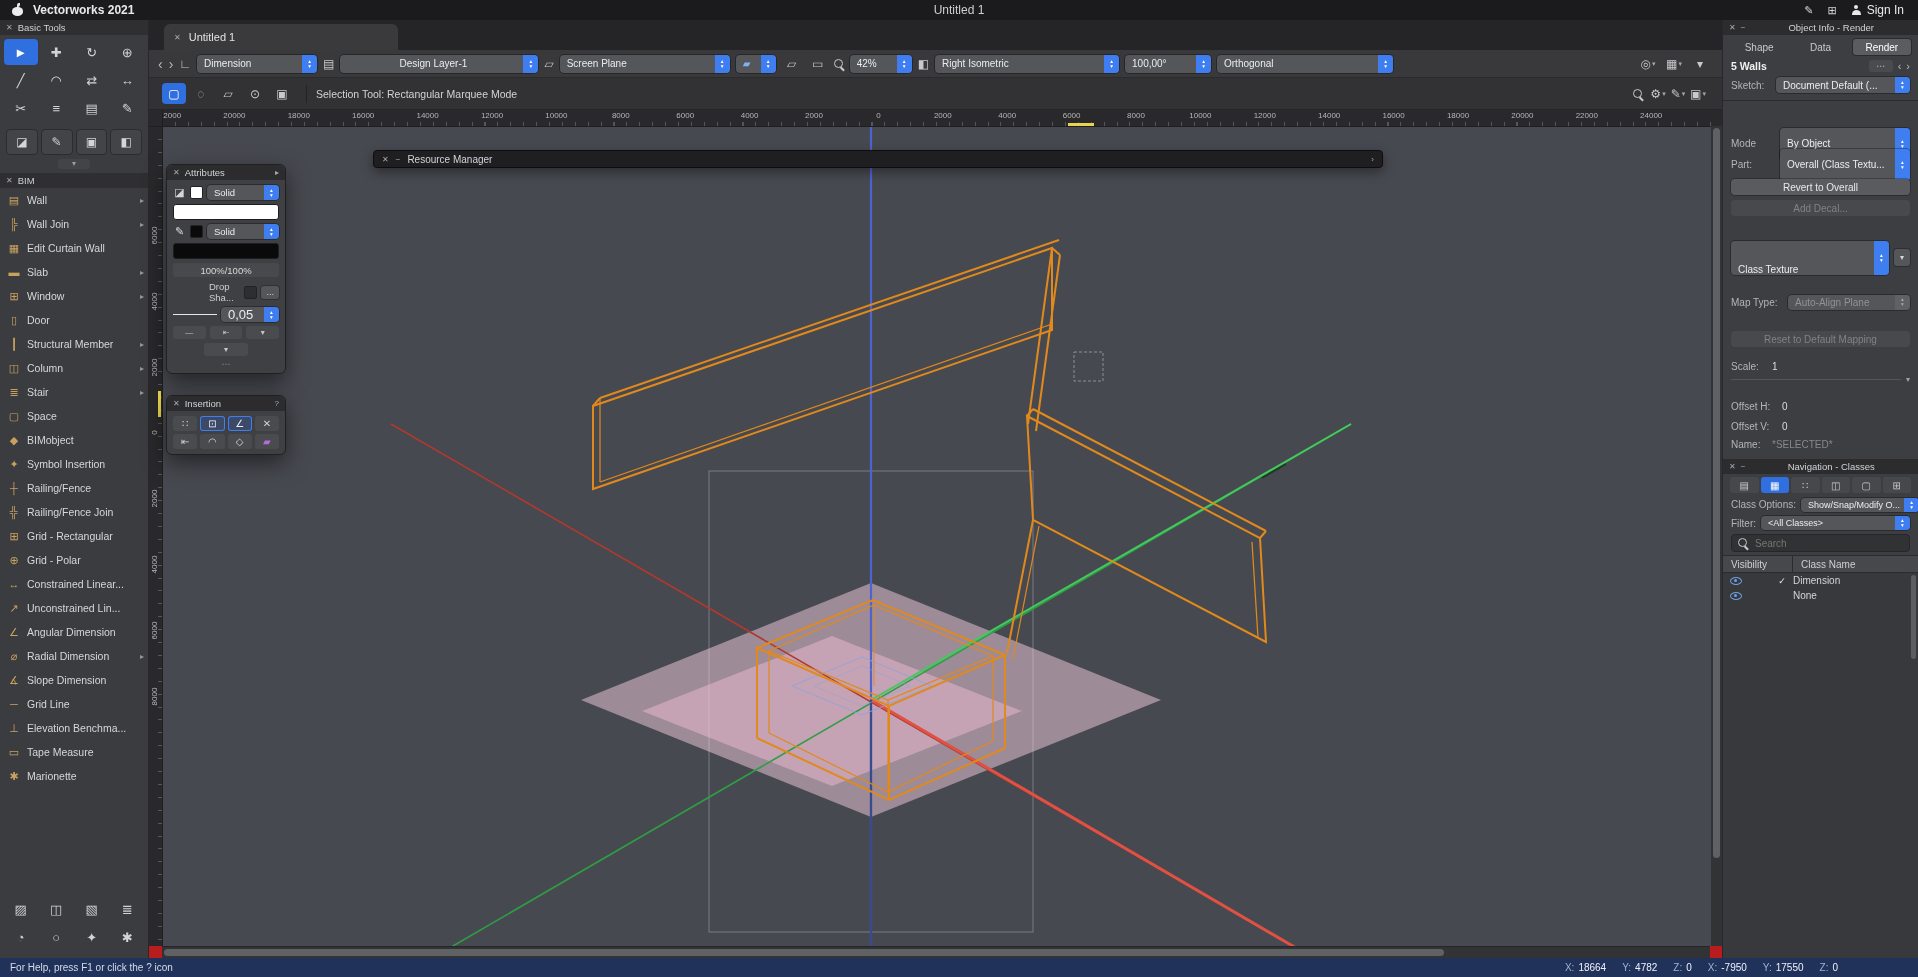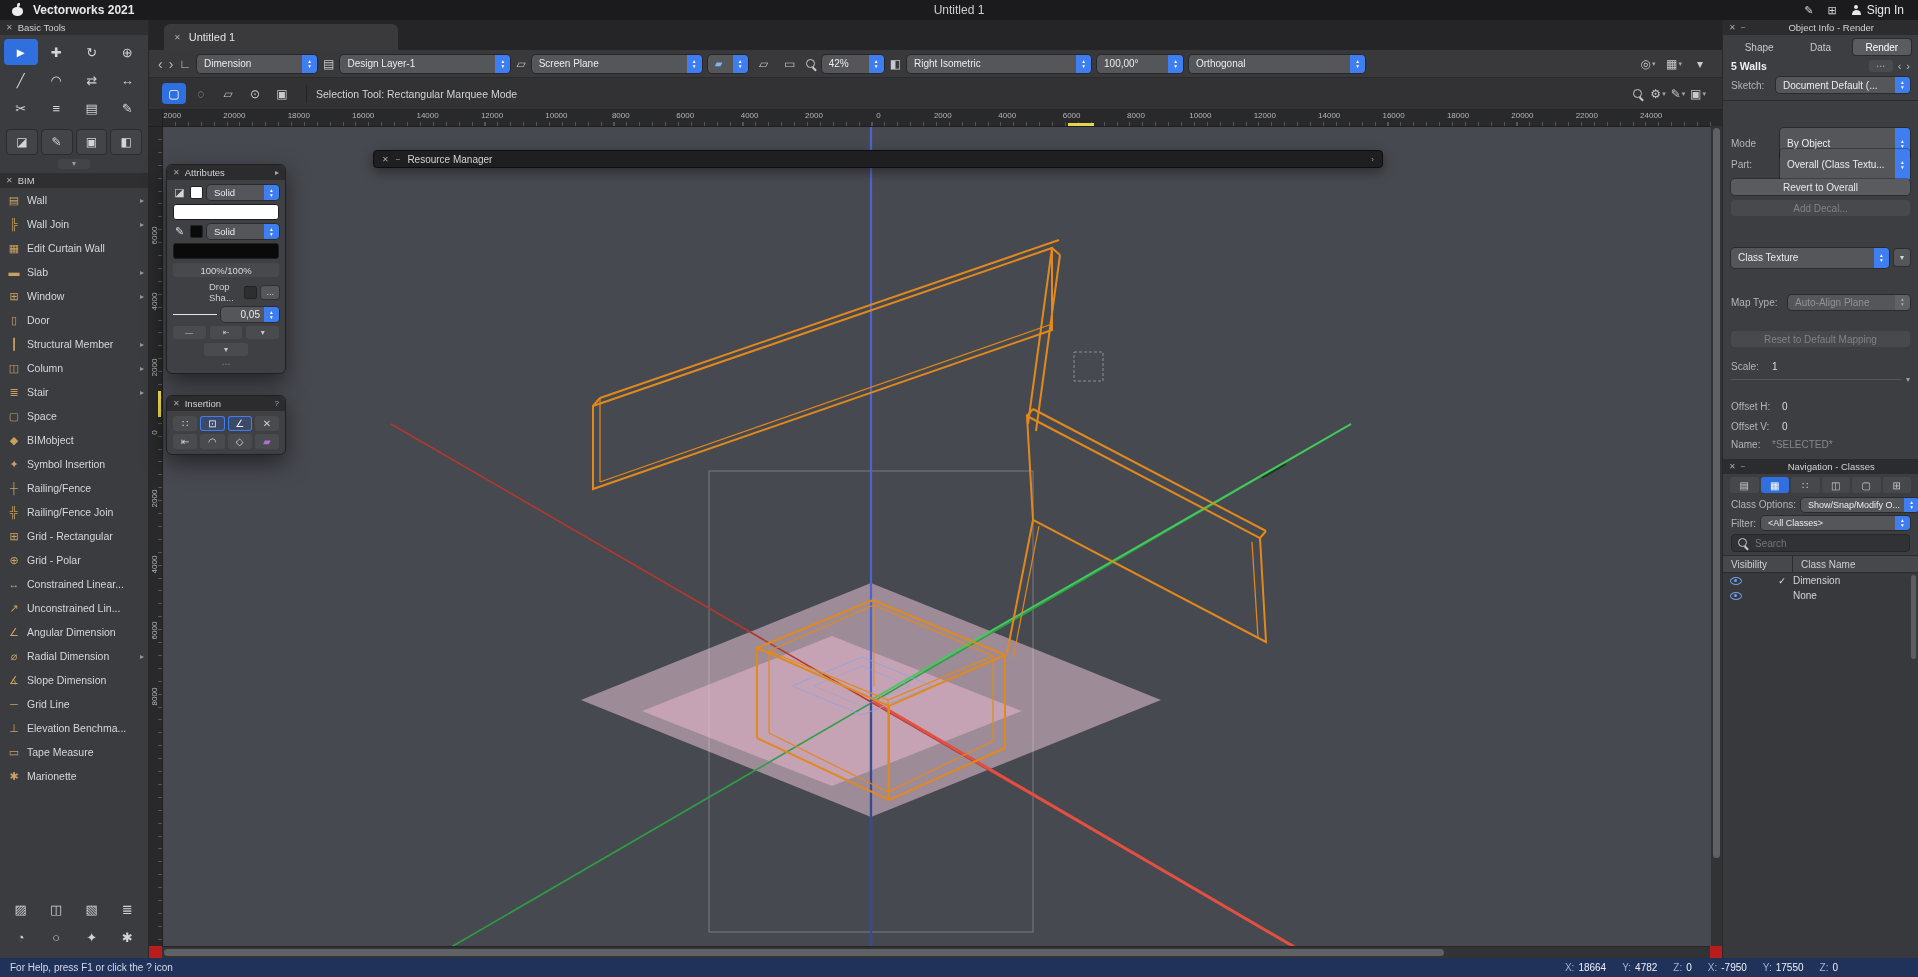--- a/index.html
+++ b/index.html
@@ -316,21 +316,21 @@
 
   <div class="toolbar1">
     <span class="nav-arrow">‹</span>
     <span class="nav-arrow">›</span>
     <span class="tb-ic">∟</span>
     <div class="combo" style="width:120px;">
       <span class="cl">Dimension</span>
         <span class="ar"></span>
     </div>
     <span class="tb-ic">▤</span>
-    <div class="combo" style="width:170px;">
+    <div class="combo" style="width:198px;text-align:center;">
       <span class="cl">Design Layer-1</span>
         <span class="ar"></span>
     </div>
     <span class="tb-ic">▱</span>
     <div class="combo" style="width:170px;">
       <span class="cl">Screen Plane</span>
         <span class="ar"></span>
     </div>
     <div class="combo" style="width:40px;">
       <span class="cl" style="color:#7fb2f2;">▰</span>
@@ -529,21 +529,21 @@
       <div class="attr-row">
         <span class="small-label" style="flex:1;padding-left:36px;">Drop Sha...</span>
         <span class="swatch" style="background:#2e2e30;"></span>
         <span class="tiny-btn">...</span>
       </div>
       <div class="attr-row">
         <span class="lw-preview">
             <i></i>
           </span>
         <div class="combo" style="width:58px;height:15px;">
-          <span class="cl" style="font-size:10px;text-align:right;">0,05</span>
+          <span class="cl" style="font-size:13px;">0,05</span>
             <span class="ar"></span>
         </div>
       </div>
       <div class="attr-row">
         <span class="mini">—</span>
         <span class="mini">⇤</span>
         <span class="mini">▾</span>
       </div>
       <div style="display:flex;justify-content:center;">
         <span class="mini" style="flex:0 0 44px;">▾</span>
@@ -617,21 +617,21 @@
     <div class="oi-row" style="height:19px;margin-top:2px;">
       <span class="oi-label" style="width:44px;">Part:</span>
       <div class="combo" style="flex:1;height:32px;">
         <span class="cl">Overall (Class Textu...</span>
           <span class="ar"></span>
       </div>
     </div>
     <div class="btn" style="margin:5px 8px 0 8px;">Revert to Overall</div>
     <div class="btn disabled" style="margin:5px 8px 0 8px;">Add Decal...</div>
     <div class="oi-row" style="height:19px;margin-top:32px;">
-      <div class="combo" style="flex:1;height:20px;">
+      <div class="combo" style="flex:1;height:34px;align-items:flex-end;">
         <span class="cl">Class Texture</span>
           <span class="ar"></span>
       </div>
       <span class="sq-btn">▾</span>
     </div>
     <div class="oi-row" style="height:18px;margin-top:26px;">
       <span class="oi-label" style="width:52px;">Map Type:</span>
       <div class="combo disabled" style="flex:1;height:15px;">
         <span class="cl">Auto-Align Plane</span>
           <span class="ar"></span>

